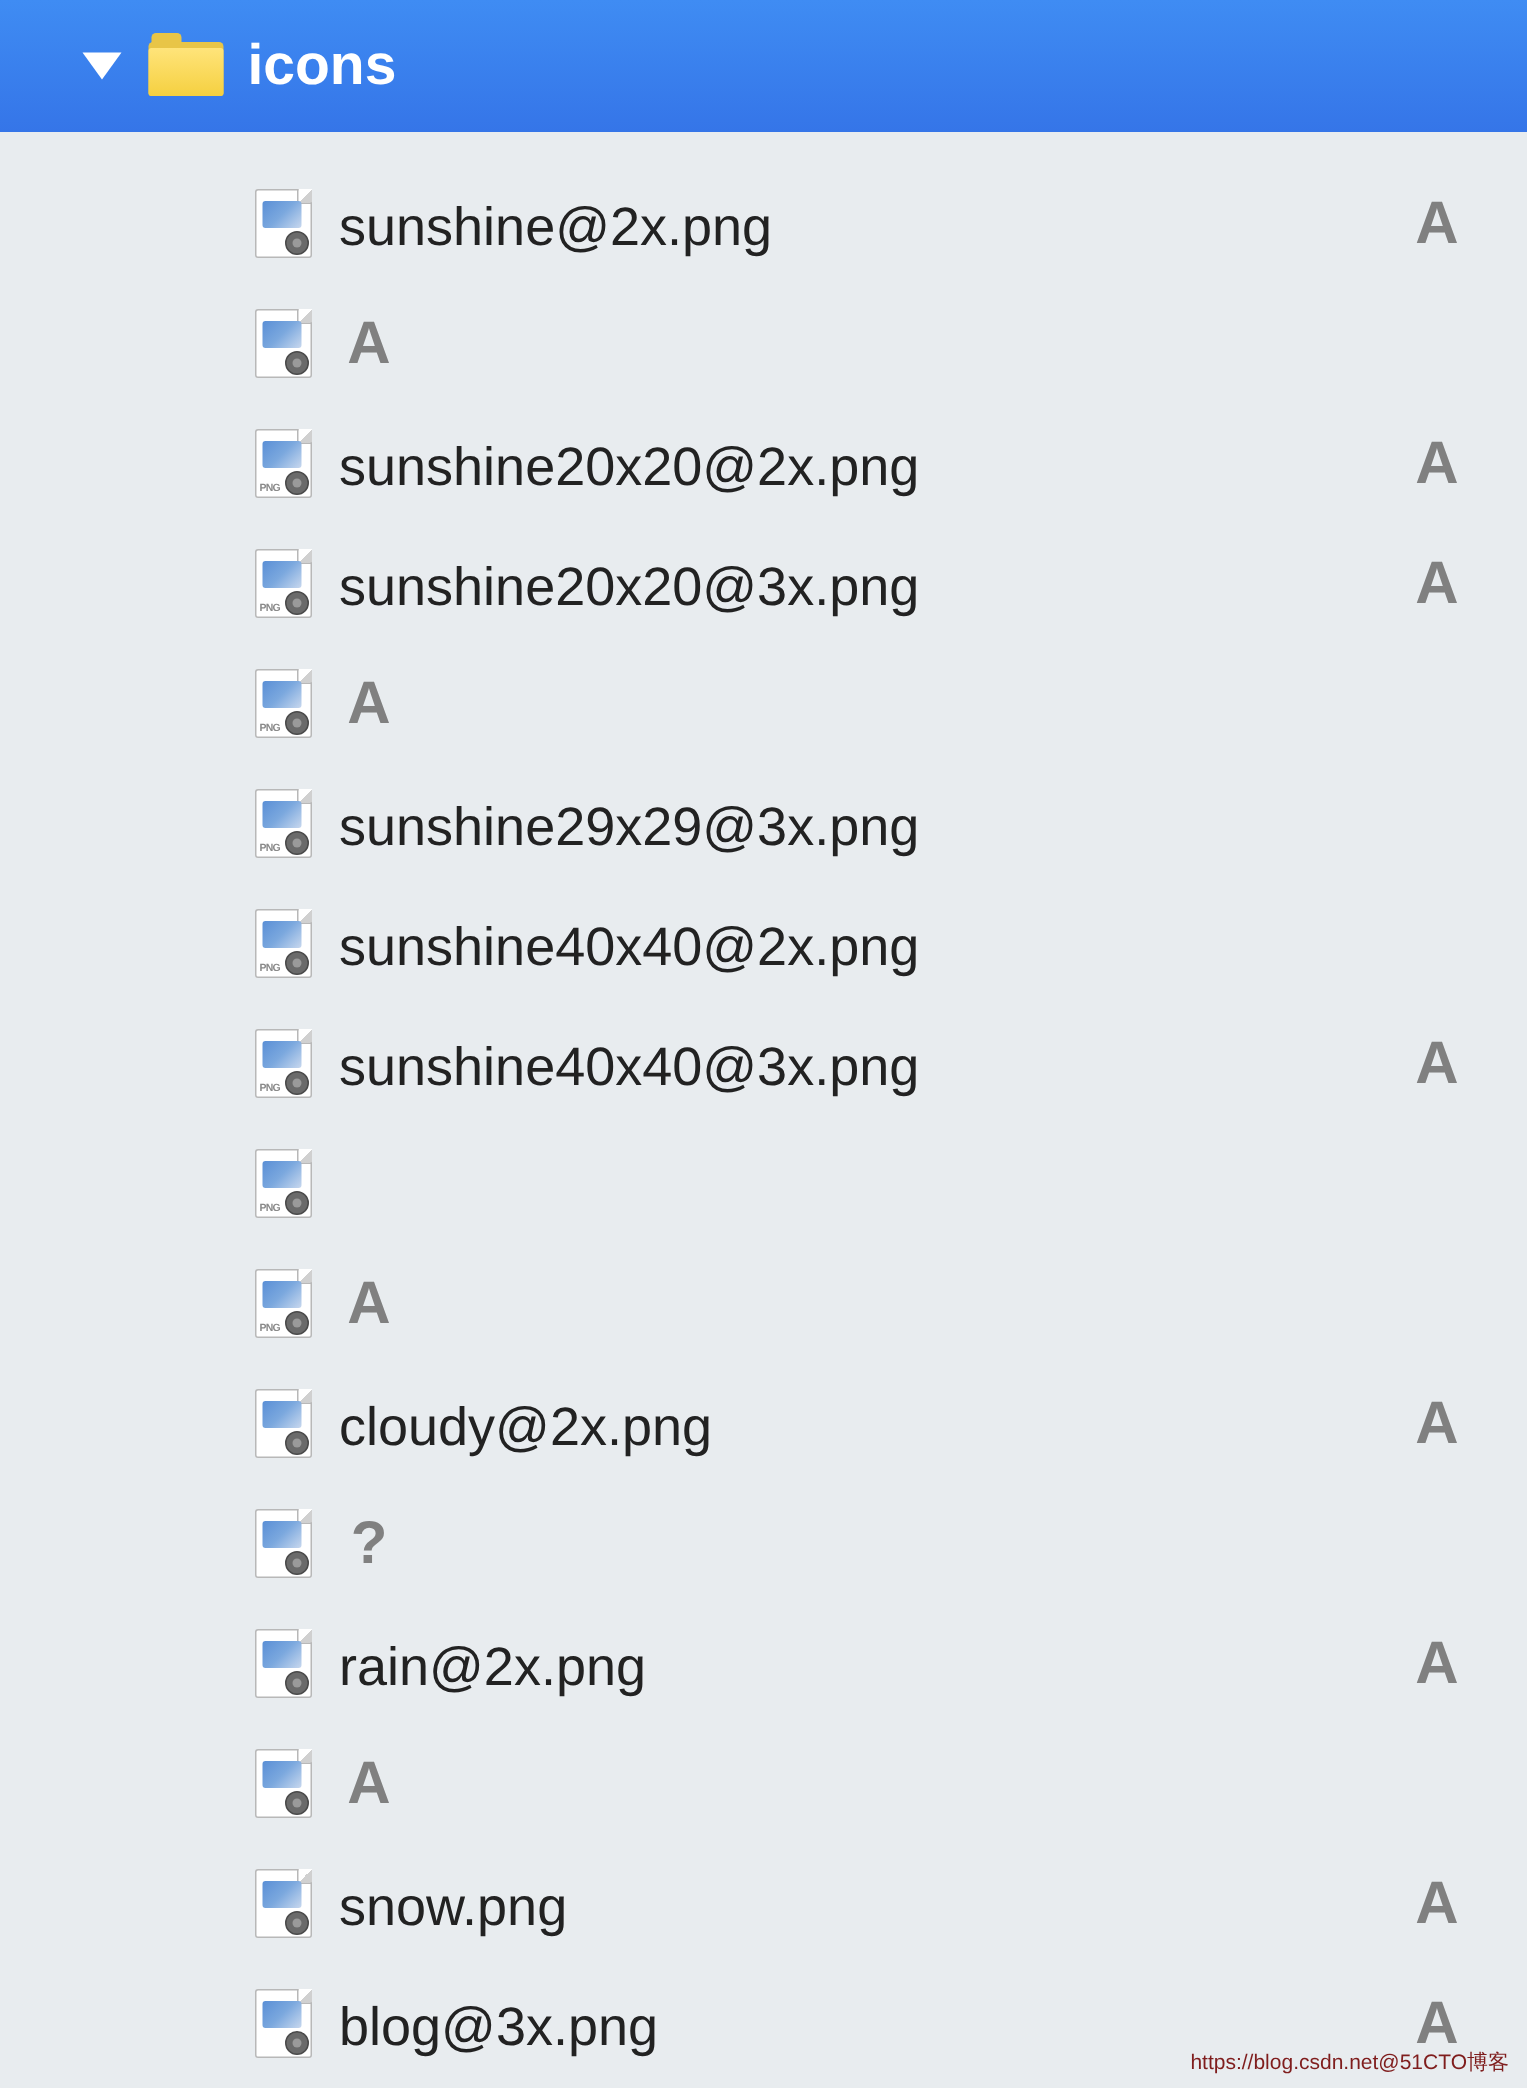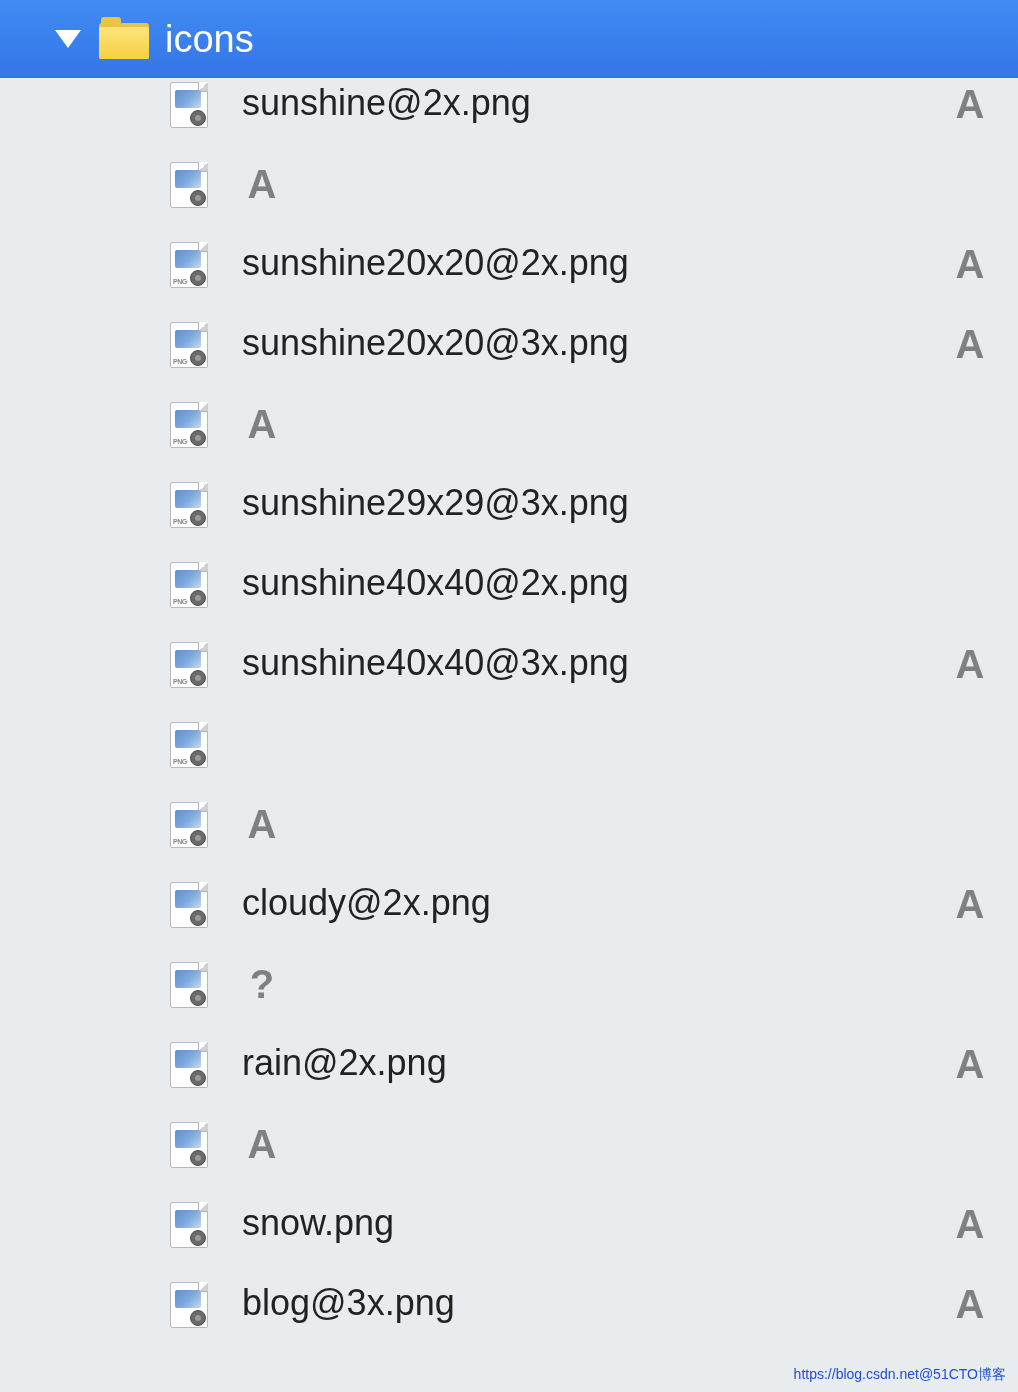--- a/index.html
+++ b/index.html
@@ -10,27 +10,27 @@
     body {
       font-family: -apple-system, "Helvetica Neue", Helvetica, Arial, sans-serif;
       background: #e8ecef;
       width: 1018px;
       height: 1392px;
       overflow: hidden;
       position: relative;
     }
     .folder-header {
       background: linear-gradient(to bottom, #3f8cf3, #3575e8);
-      height: 78px;
+      height: 88px;
       display: flex;
       align-items: center;
       padding-left: 55px;
       color: #ffffff;
       font-size: 38px;
-      font-weight: 400;
+      font-weight: 700;
     }
     .disclosure-triangle {
       width: 0;
       height: 0;
       border-left: 13px solid transparent;
       border-right: 13px solid transparent;
       border-top: 18px solid #ffffff;
       margin-right: 18px;
     }
     .folder-icon {
@@ -63,24 +63,23 @@
       background: linear-gradient(to bottom, #ffe47a, #f5d040);
       border-radius: 2px;
       top: 8px;
     }
     .file-list {
       padding-top: 4px;
     }
     .file-row {
       height: 80px;
       display: flex;
-      align-items: flex-start;
+      align-items: flex-end;
       padding-left: 170px;
-      padding-right: 28px;
-      gap: 16px;
+      padding-right: 40px;
     }
     .file-icon {
       width: 38px;
       height: 46px;
       margin-right: 18px;
       position: relative;
       flex-shrink: 0;
     }
     .file-page {
       position: absolute;
@@ -149,21 +148,21 @@
       font-weight: 700;
       color: #808080;
       width: 40px;
       text-align: center;
     }
     .watermark {
       position: absolute;
       bottom: 8px;
       right: 12px;
       font-size: 14px;
-      color: #1d4ed8;
+      color: #7f1d1d;
     }
   </style>
 </head>
 <body>
 
 <div class="folder-header">
   <div class="disclosure-triangle"></div>
   <div class="folder-icon">
     <div class="folder-tab"></div>
     <div class="folder-back"></div>

